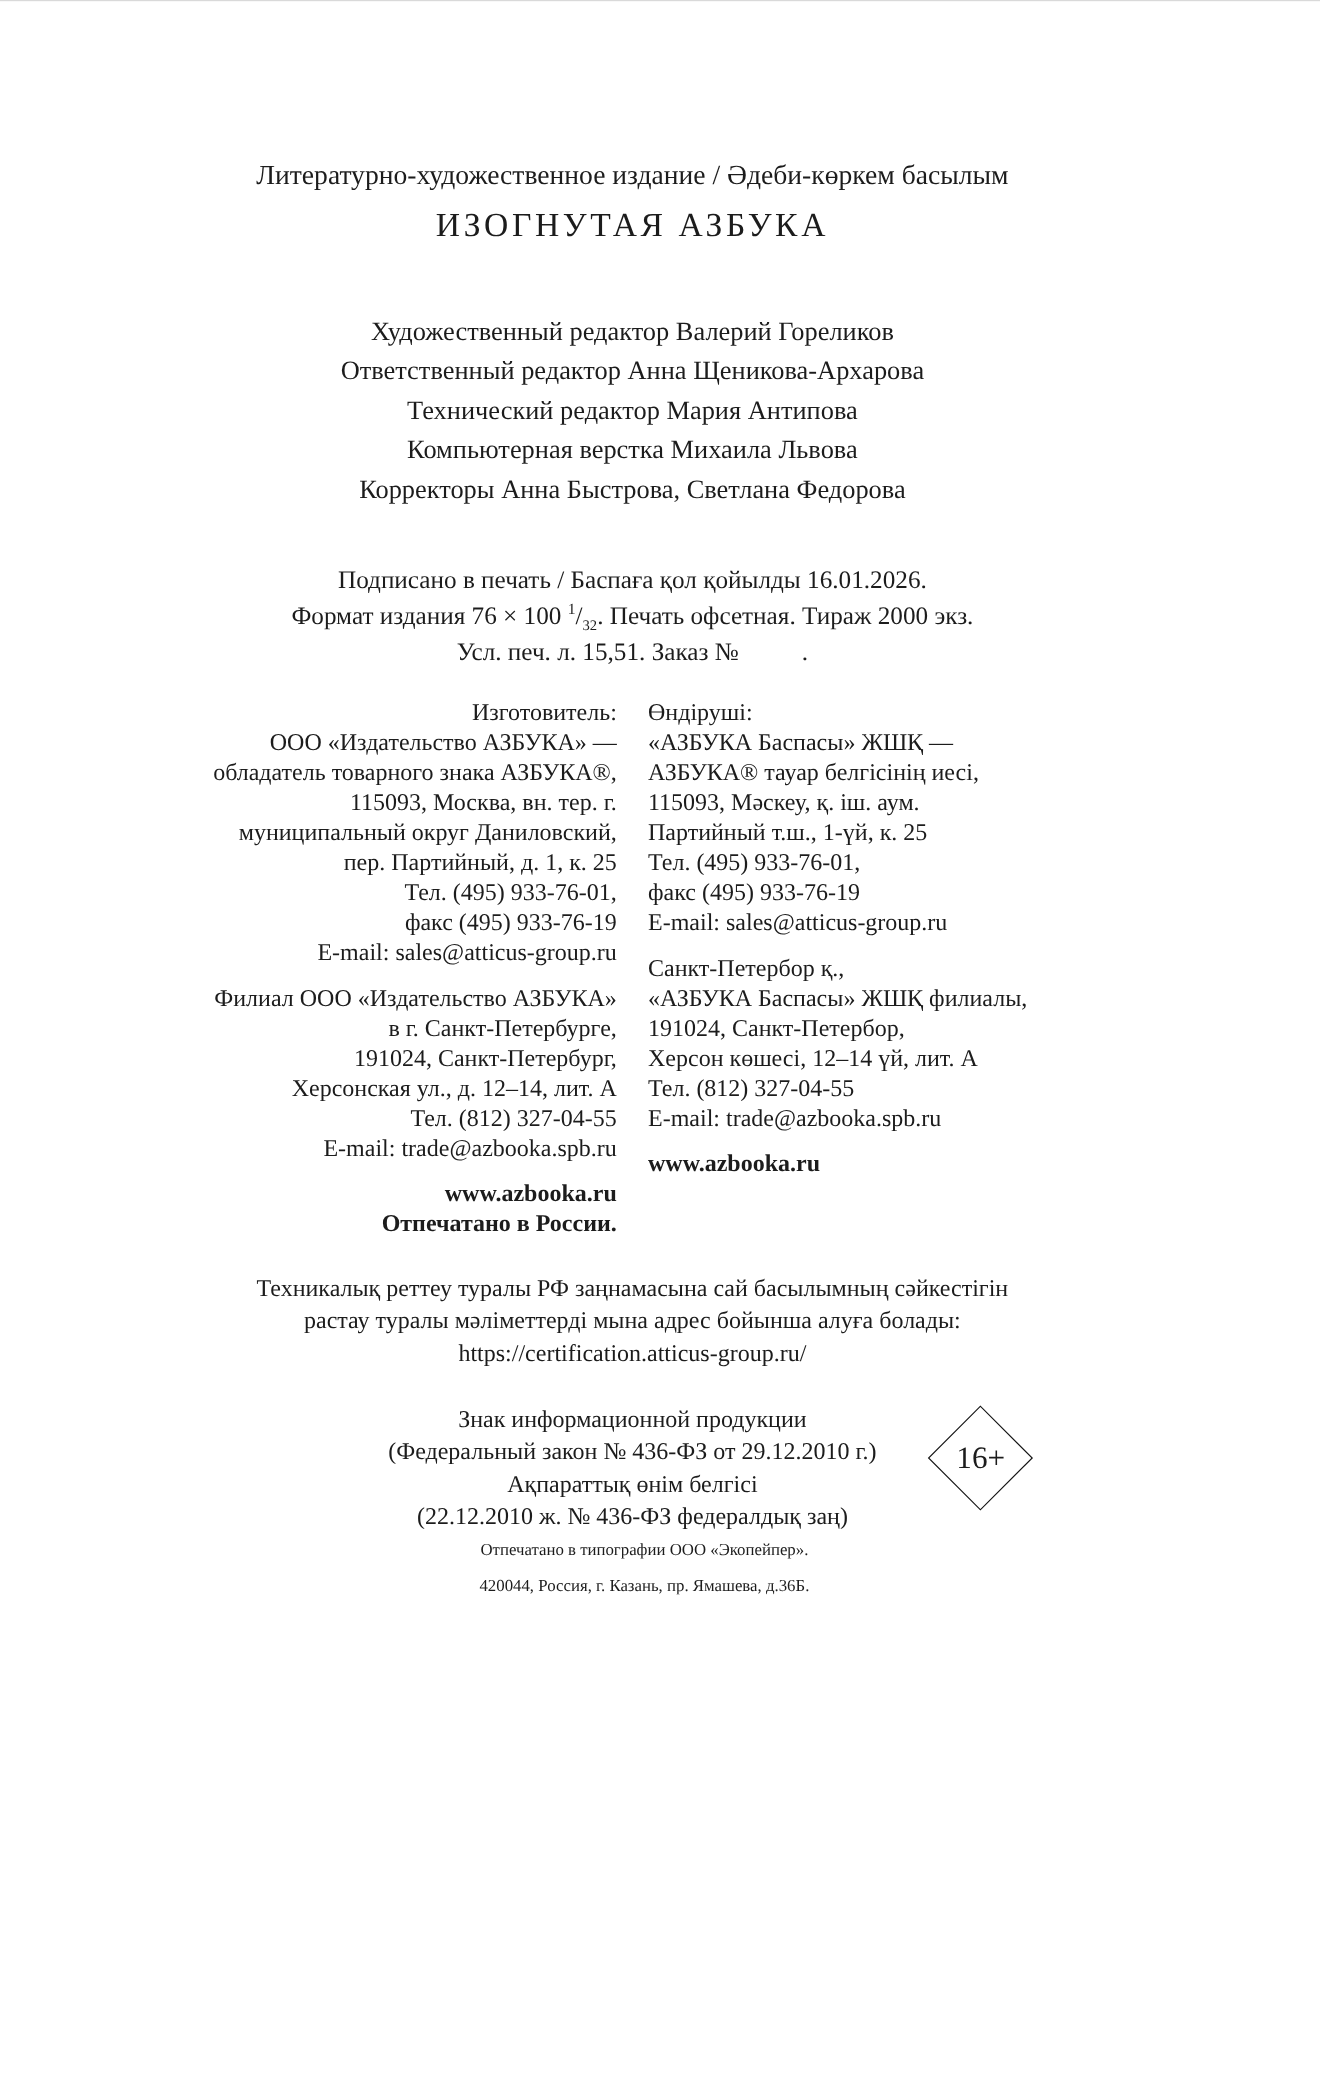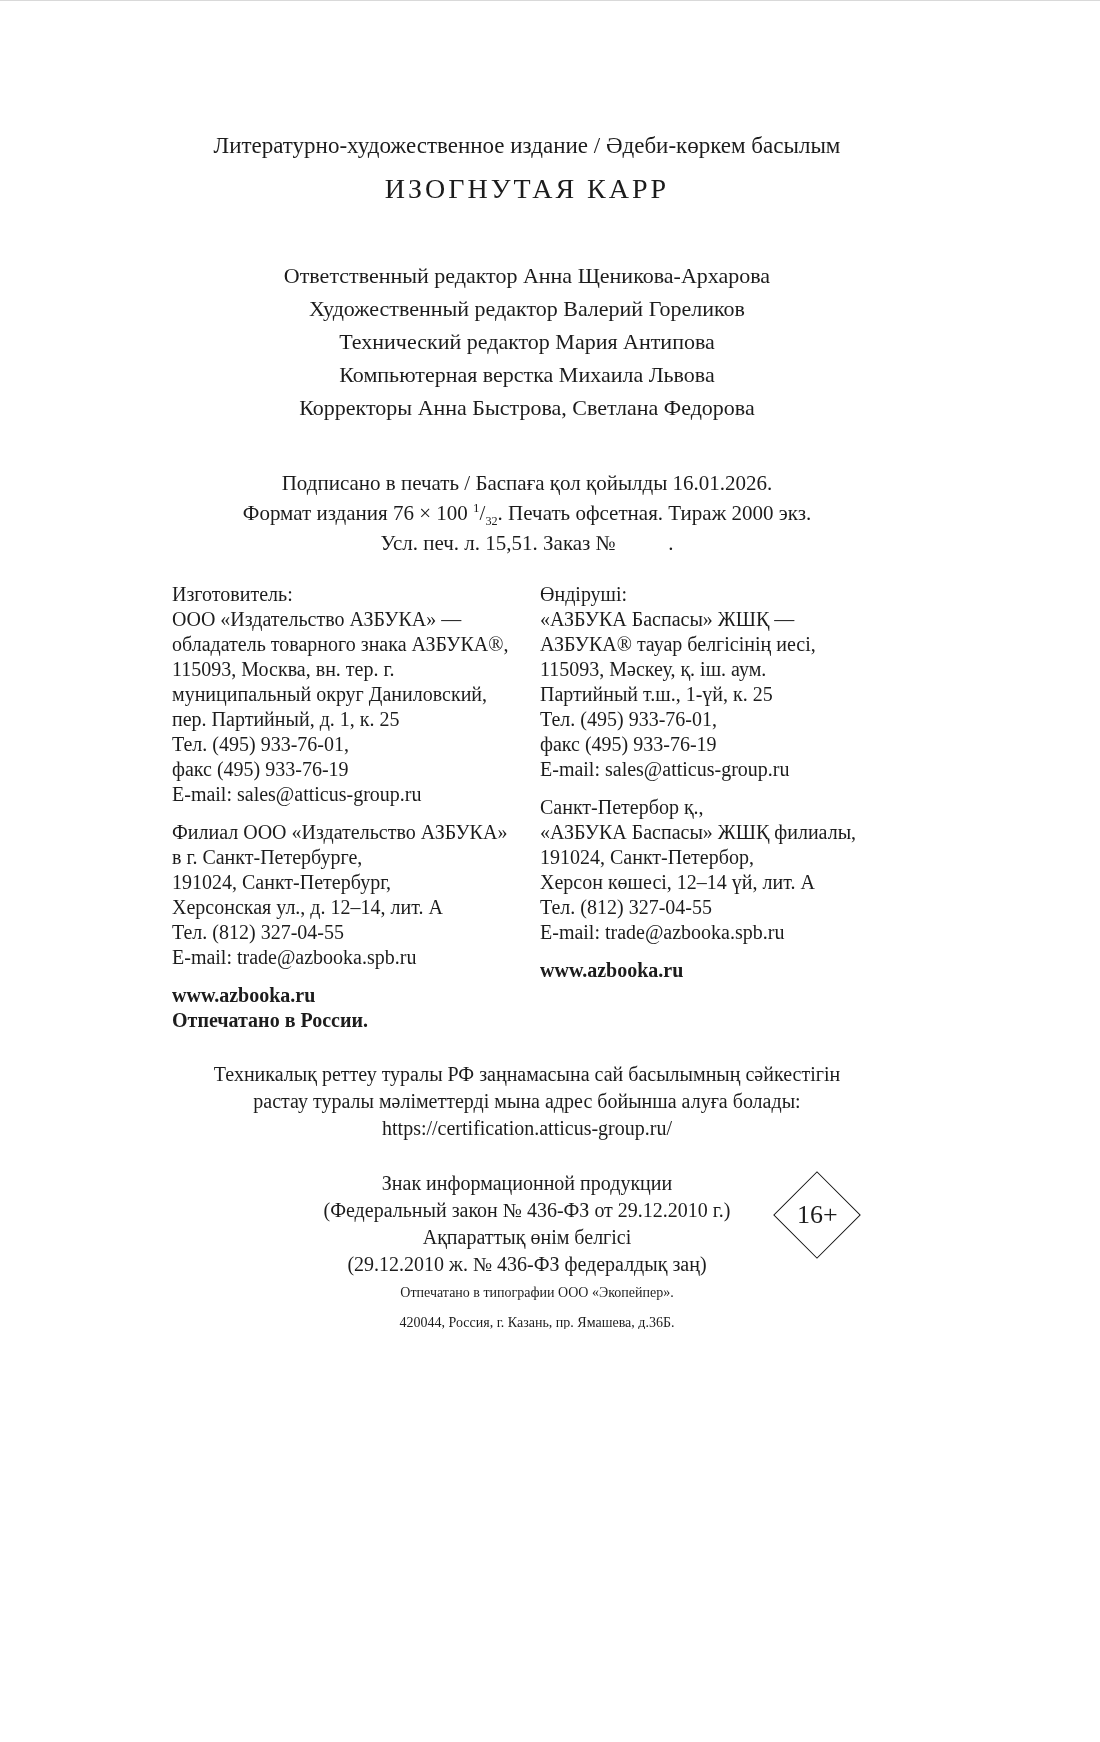--- a/index.html
+++ b/index.html
@@ -29,21 +29,21 @@
 
   .two-col {
     margin: 24px auto 0;
     width: 710px;
     display: flex;
     font-size: 20px;
     line-height: 25px;
     text-align: left;
   }
   .col { flex: 1 1 0; }
-  .col-left { padding-right: 13px; }
+  .col-left { text-align: right; padding-right: 13px; }
   .col-right { text-align: left; padding-left: 13px; }
   .col .block { margin-bottom: 13px; }
   .col .block:last-child { margin-bottom: 0; font-weight: bold; }
 
   .cert-block { margin-top: 28px; font-size: 20px; line-height: 27px; }
 
   .info-sign-row { position: relative; margin-top: 28px; }
   .info-sign-text { font-size: 20px; line-height: 27px; }
   .age-diamond {
     position: absolute;
@@ -84,25 +84,25 @@
   }
 </style>
 </head>
 <body>
 
 <div class="page">
   <div class="content">
 
     <div class="edition-line">Литературно-художественное издание / Әдеби-көркем басылым</div>
 
-    <div class="book-title">ИЗОГНУТАЯ КАРР</div>
+    <div class="book-title">ИЗОГНУТАЯ АЗБУКА</div>
 
     <div class="credits">
+      <div>Художественный редактор Валерий Гореликов</div>
       <div>Ответственный редактор Анна Щеникова-Архарова</div>
-      <div>Художественный редактор Валерий Гореликов</div>
       <div>Технический редактор Мария Антипова</div>
       <div>Компьютерная верстка Михаила Львова</div>
       <div>Корректоры Анна Быстрова, Светлана Федорова</div>
     </div>
 
     <div class="print-info">
       <div>Подписано в печать / Баспаға қол қойылды 16.01.2026.</div>
       <div><span>Формат издания 76 × 100 </span><sup>1</sup><span>/</span><sub>32</sub><span>. Печать офсетная. Тираж 2000 экз.</span></div>
       <div>Усл. печ. л. 15,51. Заказ №&nbsp;&nbsp;&nbsp;&nbsp;&nbsp;&nbsp;&nbsp;&nbsp;&nbsp;&nbsp;.</div>
     </div>
@@ -162,21 +162,21 @@
       <div>Техникалық реттеу туралы РФ заңнамасына сай басылымның сәйкестігін</div>
       <div>растау туралы мәліметтерді мына адрес бойынша алуға болады:</div>
       <div>https://certification.atticus-group.ru/</div>
     </div>
 
     <div class="info-sign-row">
       <div class="info-sign-text">
         <div>Знак информационной продукции</div>
         <div>(Федеральный закон № 436-ФЗ от 29.12.2010 г.)</div>
         <div>Ақпараттық өнім белгісі</div>
-        <div>(29.12.2010 ж. № 436-ФЗ федералдық заң)</div>
+        <div>(22.12.2010 ж. № 436-ФЗ федералдық заң)</div>
       </div>
       <div class="age-diamond">
         <span>16+</span>
       </div>
     </div>
 
     <div class="printer-block">
       <div>Отпечатано в типографии ООО «Экопейпер».</div>
       <div>420044, Россия, г. Казань, пр. Ямашева, д.36Б.</div>
     </div>

